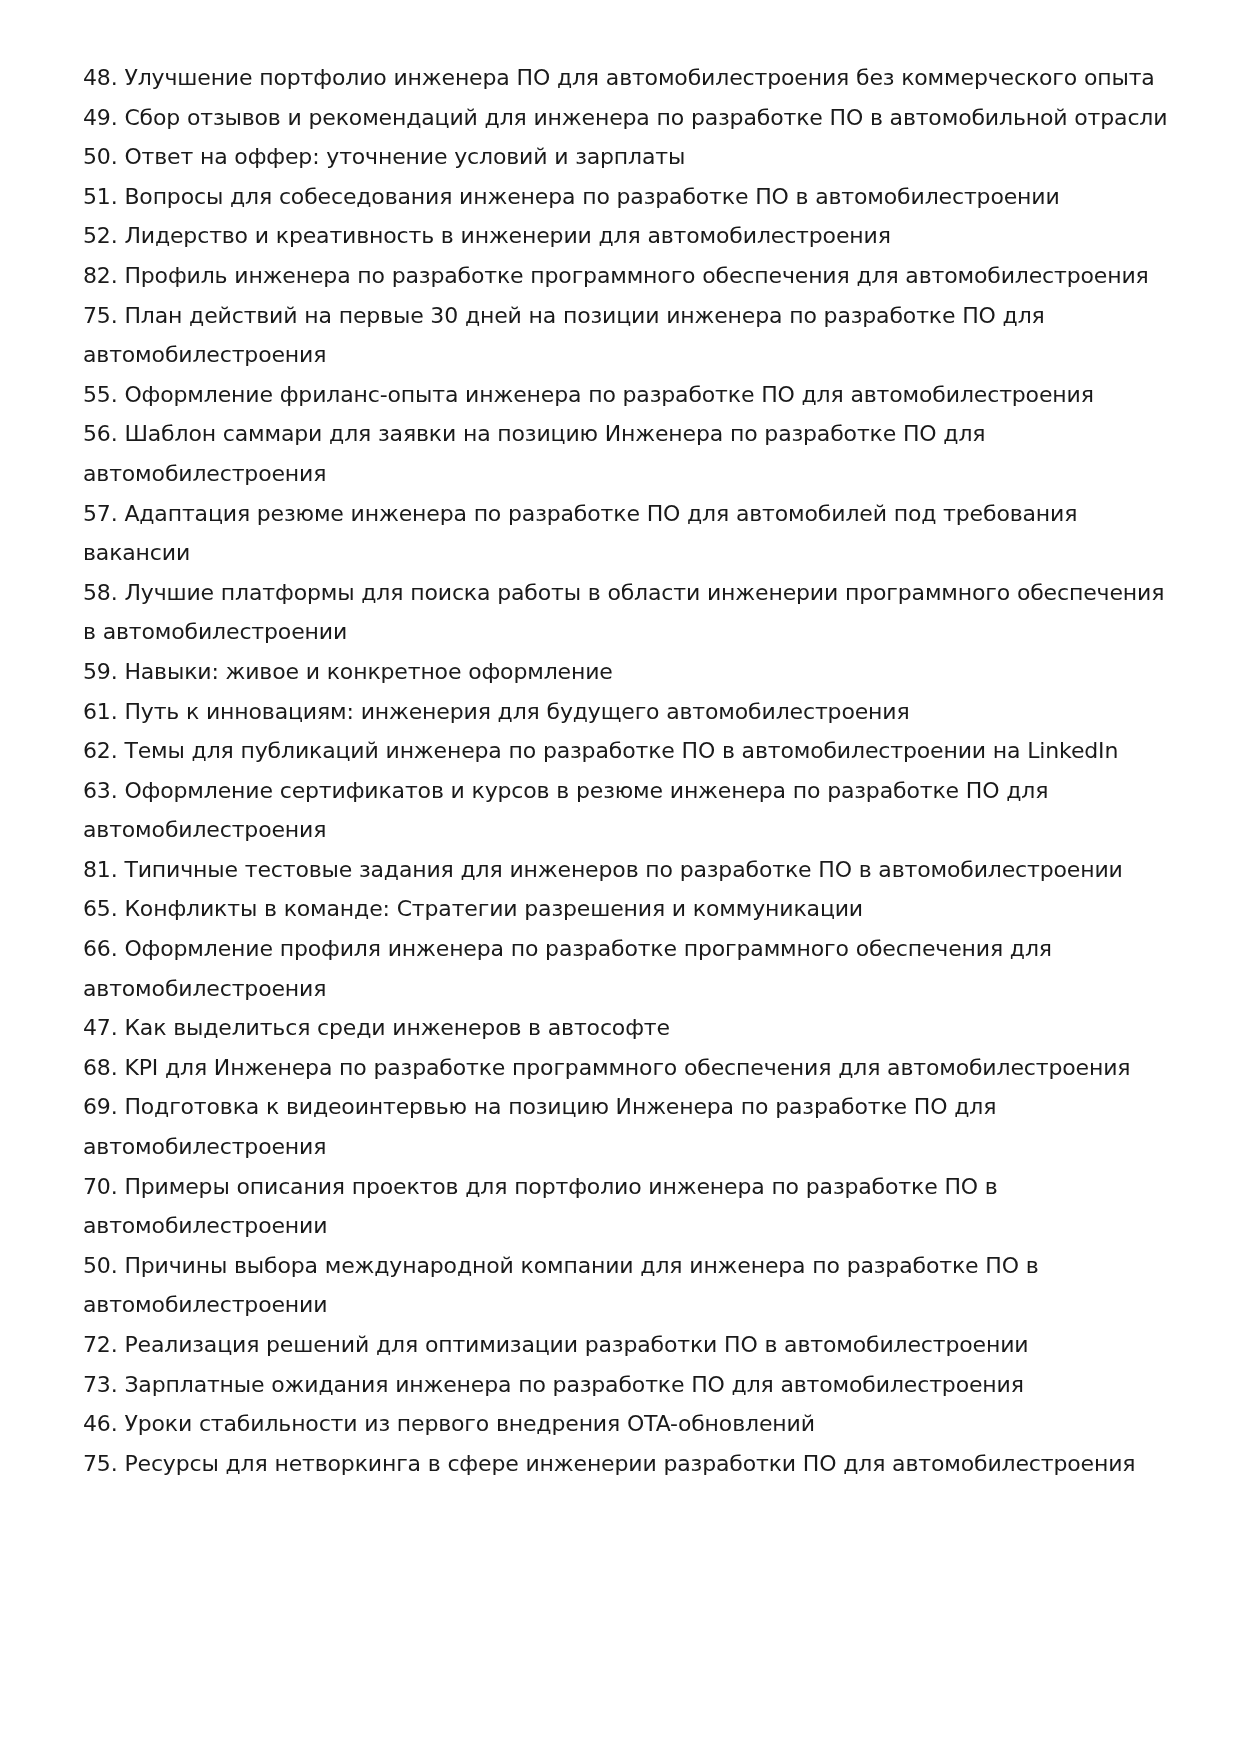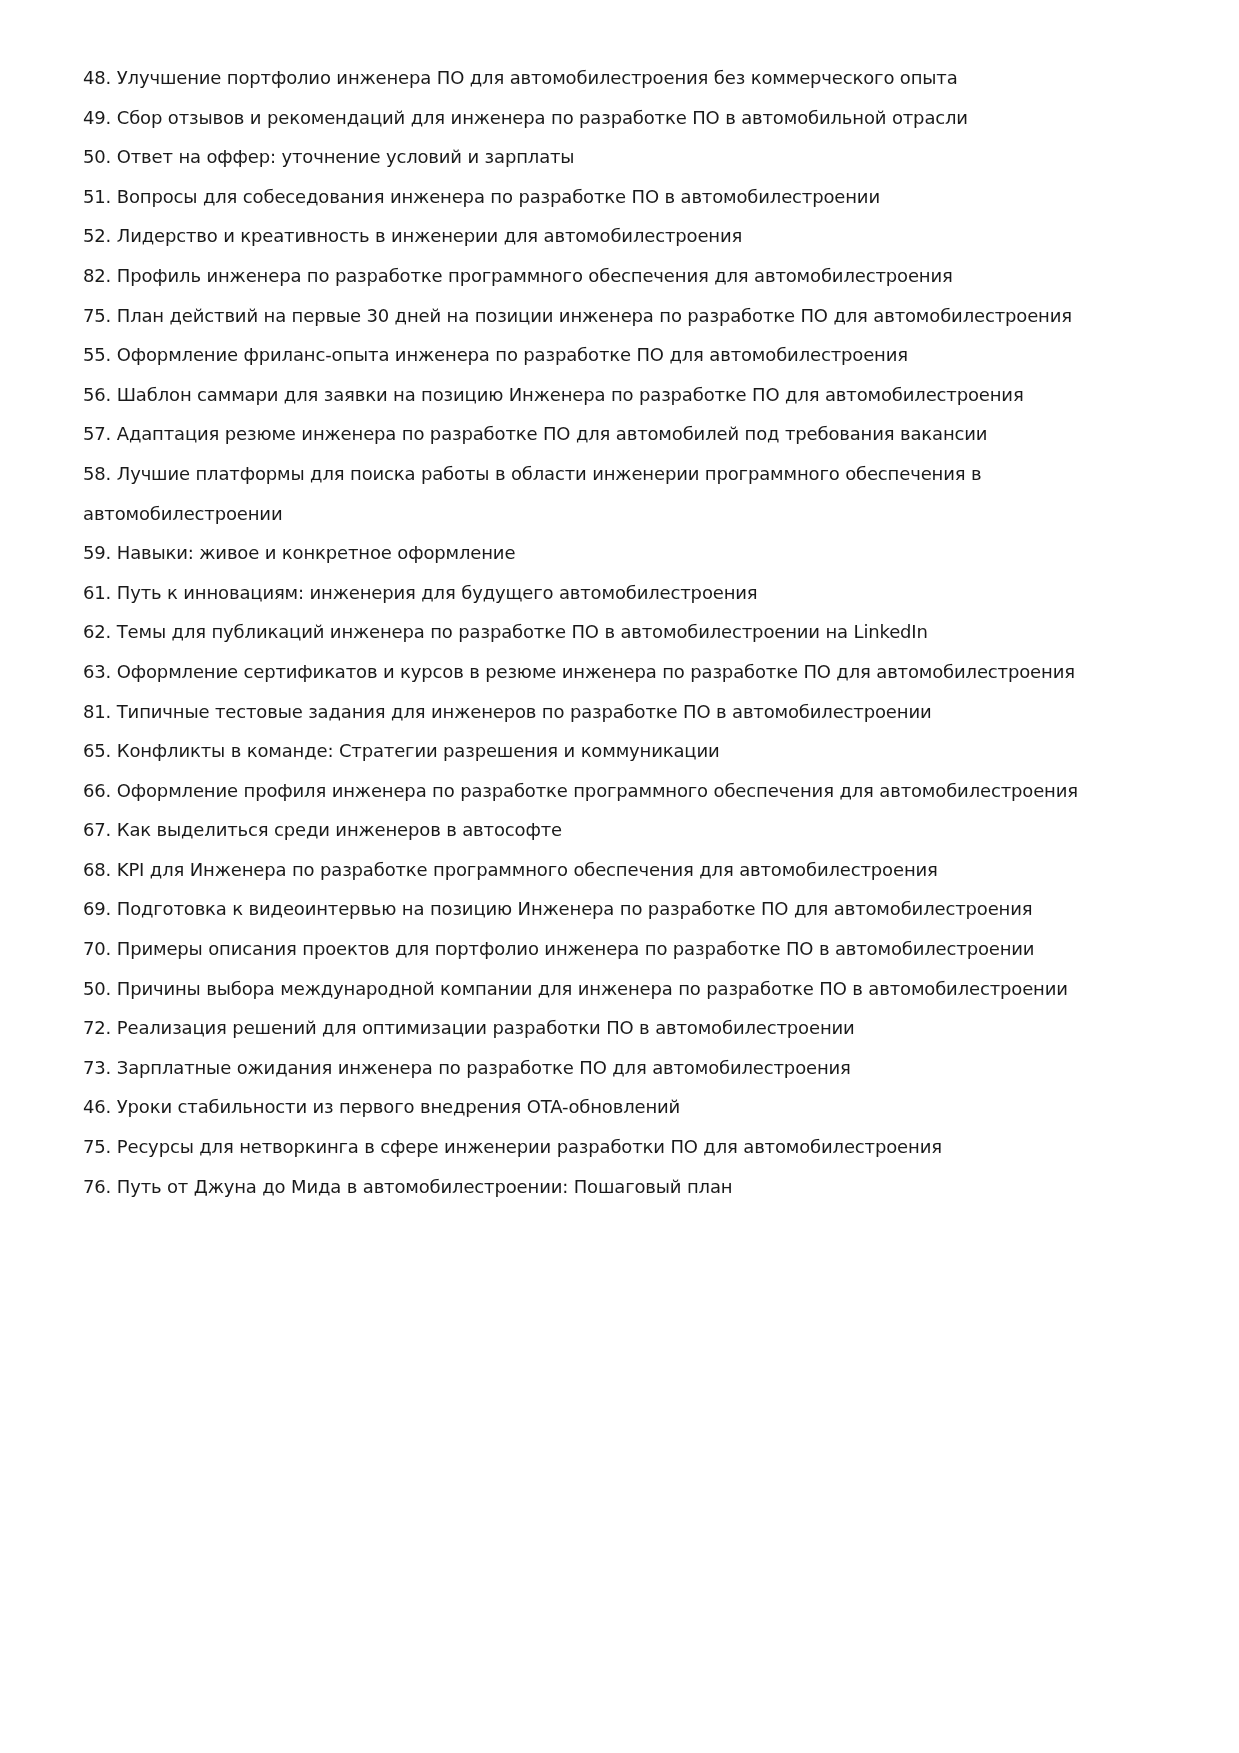--- a/index.html
+++ b/index.html
@@ -12,21 +12,21 @@
       height: 1753px;
       position: relative;
       overflow: hidden;
     }
     .page {
       position: absolute;
       left: 83px;
       top: 58px;
       width: 1095px;
       font-family: "DejaVu Sans", sans-serif;
-      font-size: 18px;
+      font-size: 22px;
       line-height: 39.6px;
       color: #1a1a1a;
       letter-spacing: -0.15px;
     }
     .item {
       margin: 0;
       padding: 0;
     }
   </style>
 </head>
@@ -45,24 +45,23 @@
     <p class="item">56. Шаблон саммари для заявки на позицию Инженера по разработке ПО для автомобилестроения</p>
     <p class="item">57. Адаптация резюме инженера по разработке ПО для автомобилей под требования вакансии</p>
     <p class="item">58. Лучшие платформы для поиска работы в области инженерии программного обеспечения в автомобилестроении</p>
     <p class="item">59. Навыки: живое и конкретное оформление</p>
     <p class="item">61. Путь к инновациям: инженерия для будущего автомобилестроения</p>
     <p class="item">62. Темы для публикаций инженера по разработке ПО в автомобилестроении на LinkedIn</p>
     <p class="item">63. Оформление сертификатов и курсов в резюме инженера по разработке ПО для автомобилестроения</p>
     <p class="item">81. Типичные тестовые задания для инженеров по разработке ПО в автомобилестроении</p>
     <p class="item">65. Конфликты в команде: Стратегии разрешения и коммуникации</p>
     <p class="item">66. Оформление профиля инженера по разработке программного обеспечения для автомобилестроения</p>
-    <p class="item">67. Как выделиться среди инженеров в автософте</p>
+    <p class="item">47. Как выделиться среди инженеров в автософте</p>
     <p class="item">68. KPI для Инженера по разработке программного обеспечения для автомобилестроения</p>
     <p class="item">69. Подготовка к видеоинтервью на позицию Инженера по разработке ПО для автомобилестроения</p>
     <p class="item">70. Примеры описания проектов для портфолио инженера по разработке ПО в автомобилестроении</p>
     <p class="item">50. Причины выбора международной компании для инженера по разработке ПО в автомобилестроении</p>
     <p class="item">72. Реализация решений для оптимизации разработки ПО в автомобилестроении</p>
     <p class="item">73. Зарплатные ожидания инженера по разработке ПО для автомобилестроения</p>
     <p class="item">46. Уроки стабильности из первого внедрения OTA-обновлений</p>
     <p class="item">75. Ресурсы для нетворкинга в сфере инженерии разработки ПО для автомобилестроения</p>
-    <p class="item">76. Путь от Джуна до Мида в автомобилестроении: Пошаговый план</p>
   </div>
 </div>
 
 </body></html>

